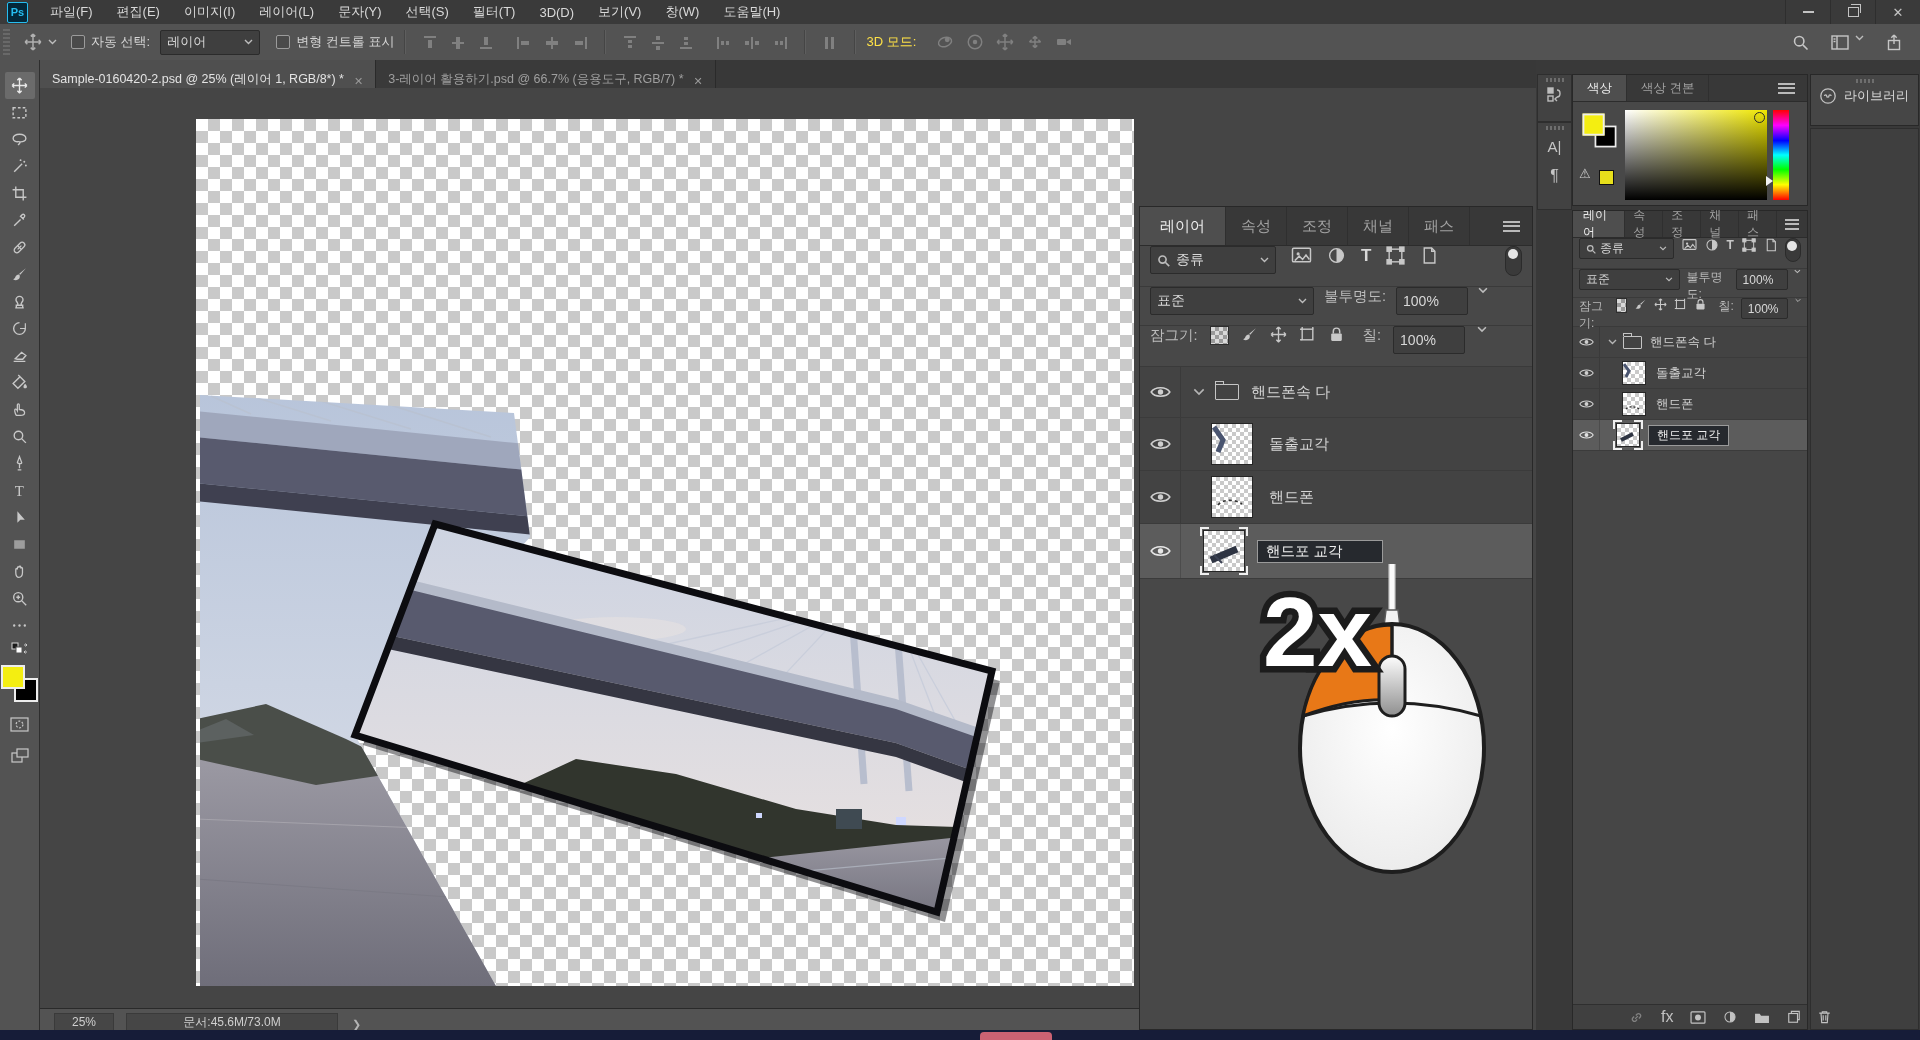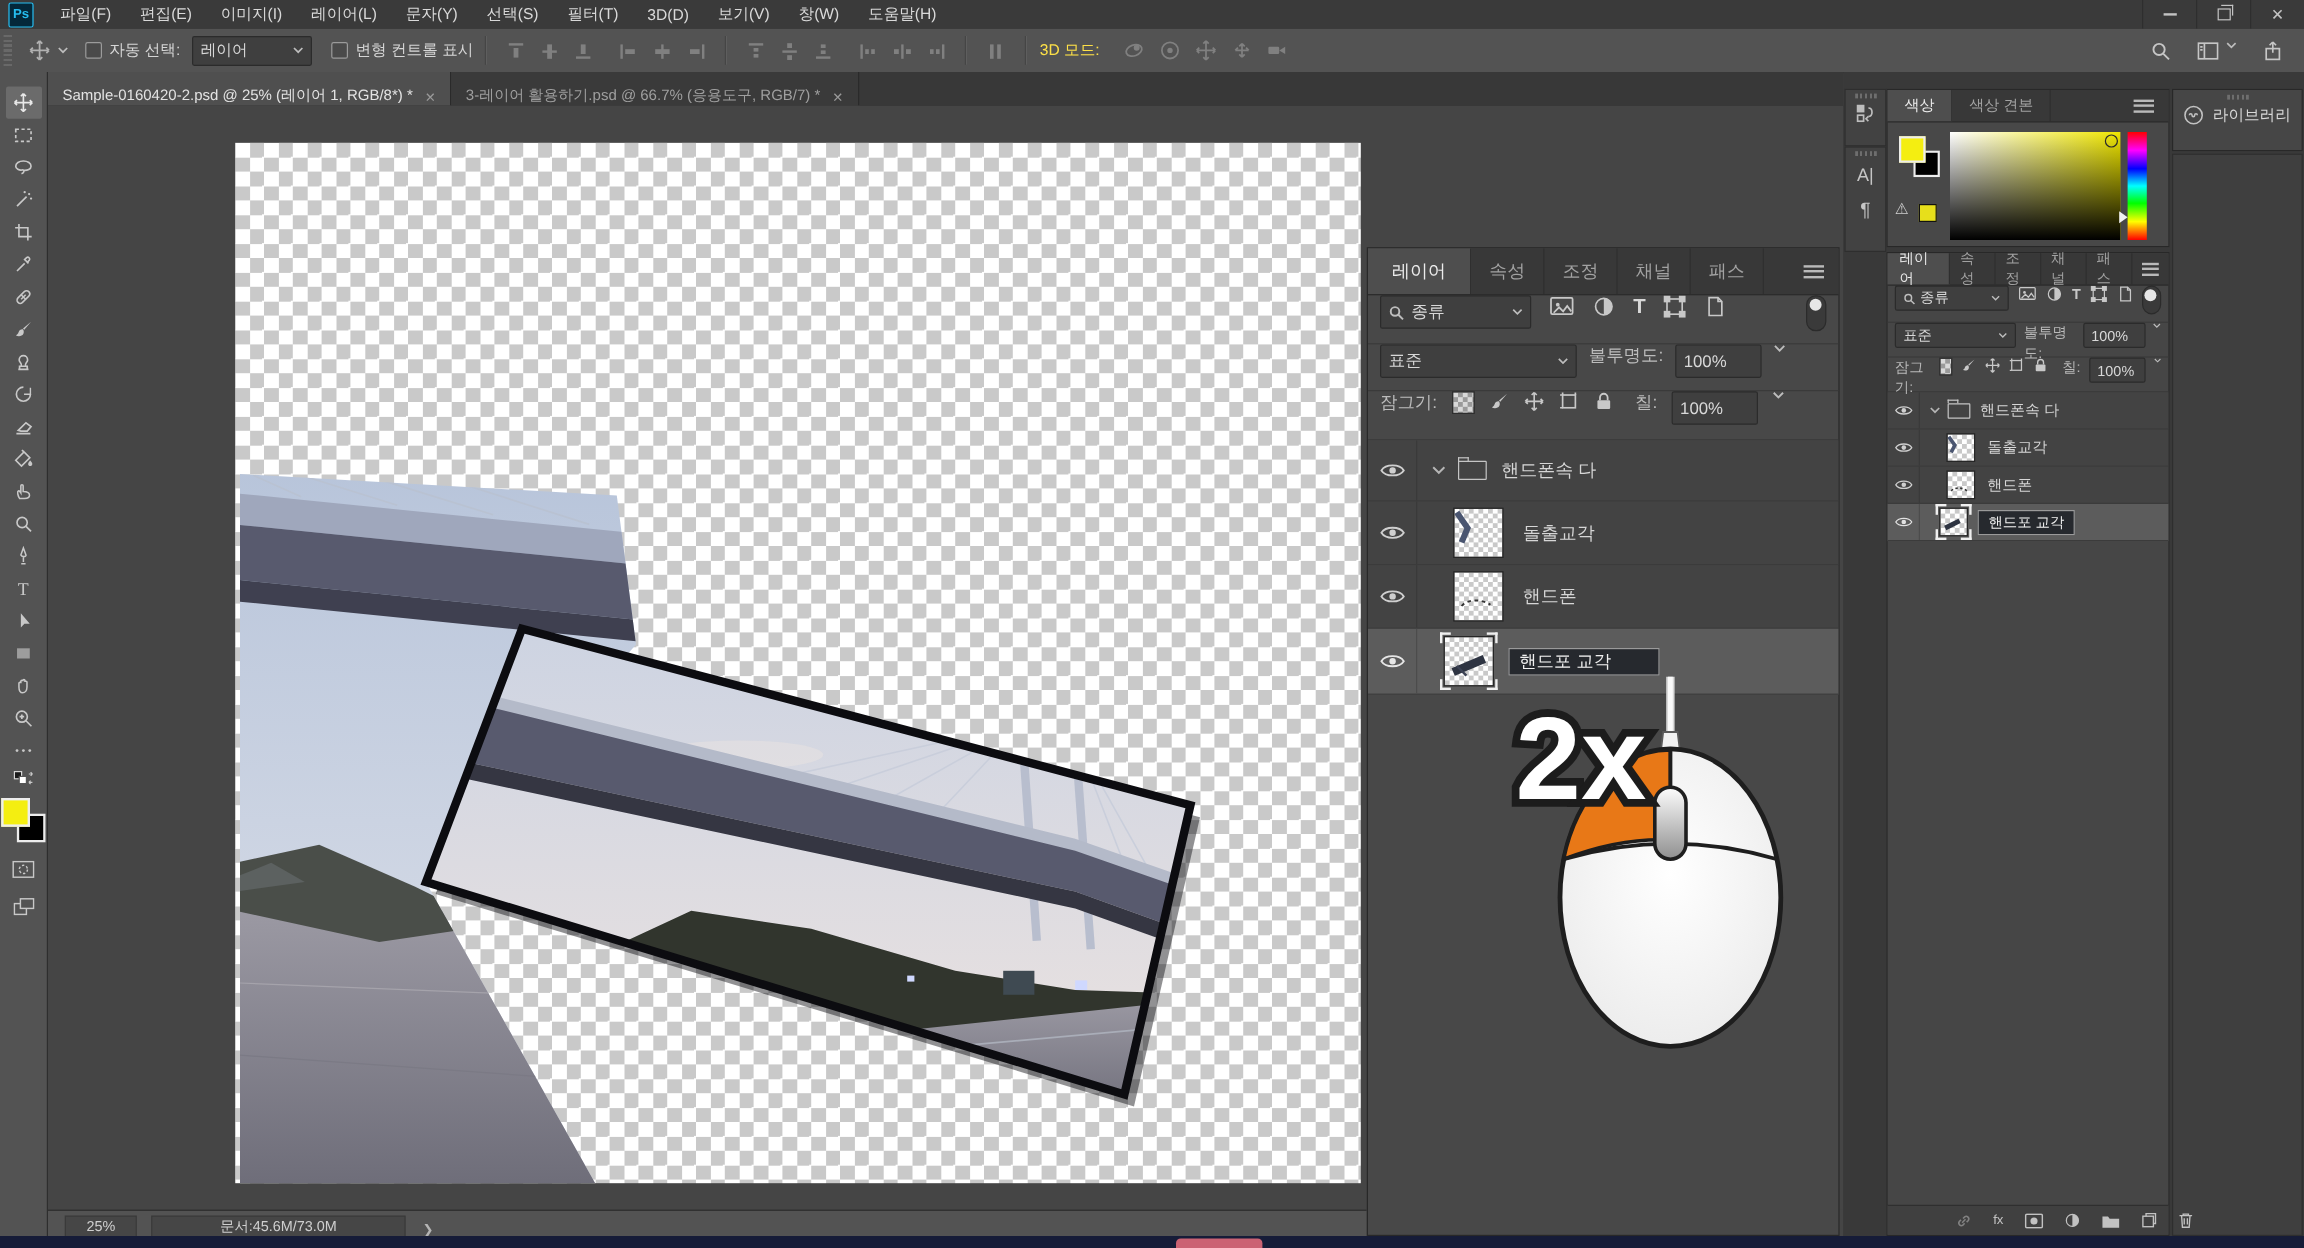--- a/index.html
+++ b/index.html
@@ -74,21 +74,21 @@
   .stripbox{background:#424242;border:1px solid #2e2e2e;display:flex;flex-direction:column;align-items:center}
   .sdots{width:18px;height:4px;margin:3px 0 4px;background:repeating-linear-gradient(to right,#6e6e6e 0 2px,transparent 2px 4px)}
   .swatchwrap{position:relative;width:38px;height:38px}
   .fgsw{position:absolute;left:0;top:0;width:20px;height:20px;border:2px solid #ededed;z-index:2}
   .bgsw{position:absolute;left:13px;top:13px;width:20px;height:20px;border:2px solid #ededed;background:#000}
   .huebar{background:linear-gradient(to bottom,#ff0000,#ff00ff 17%,#0000ff 34%,#00ffff 50%,#00ff00 66%,#ffff00 83%,#ff0000)}
   .huemark{position:absolute;left:-7px;width:0;height:0;border-top:5px solid transparent;border-bottom:5px solid transparent;border-left:7px solid #f2f2f2}
   .gradbox{background:linear-gradient(to bottom,rgba(0,0,0,0),#000),linear-gradient(to right,#ffffff,#efe600)}
   .gmark{position:absolute;right:2px;top:2px;width:9px;height:9px;border:1.5px solid #2b2b2b;border-radius:50%}
   .bbaricons{display:flex;align-items:center;gap:17px}
-  .fxtxt{font-size:11px;color:#c2c2c2}
+  .fxtxt{font-size:16px;color:#c2c2c2}
 </style>
 </head>
 <body>
 
 <div class="abs" id="menubar">
   <div class="pslogo">
       <span>Ps</span>
     </div>
   <div class="mitem">파일(F)</div>
   <div class="mitem">편집(E)</div>

